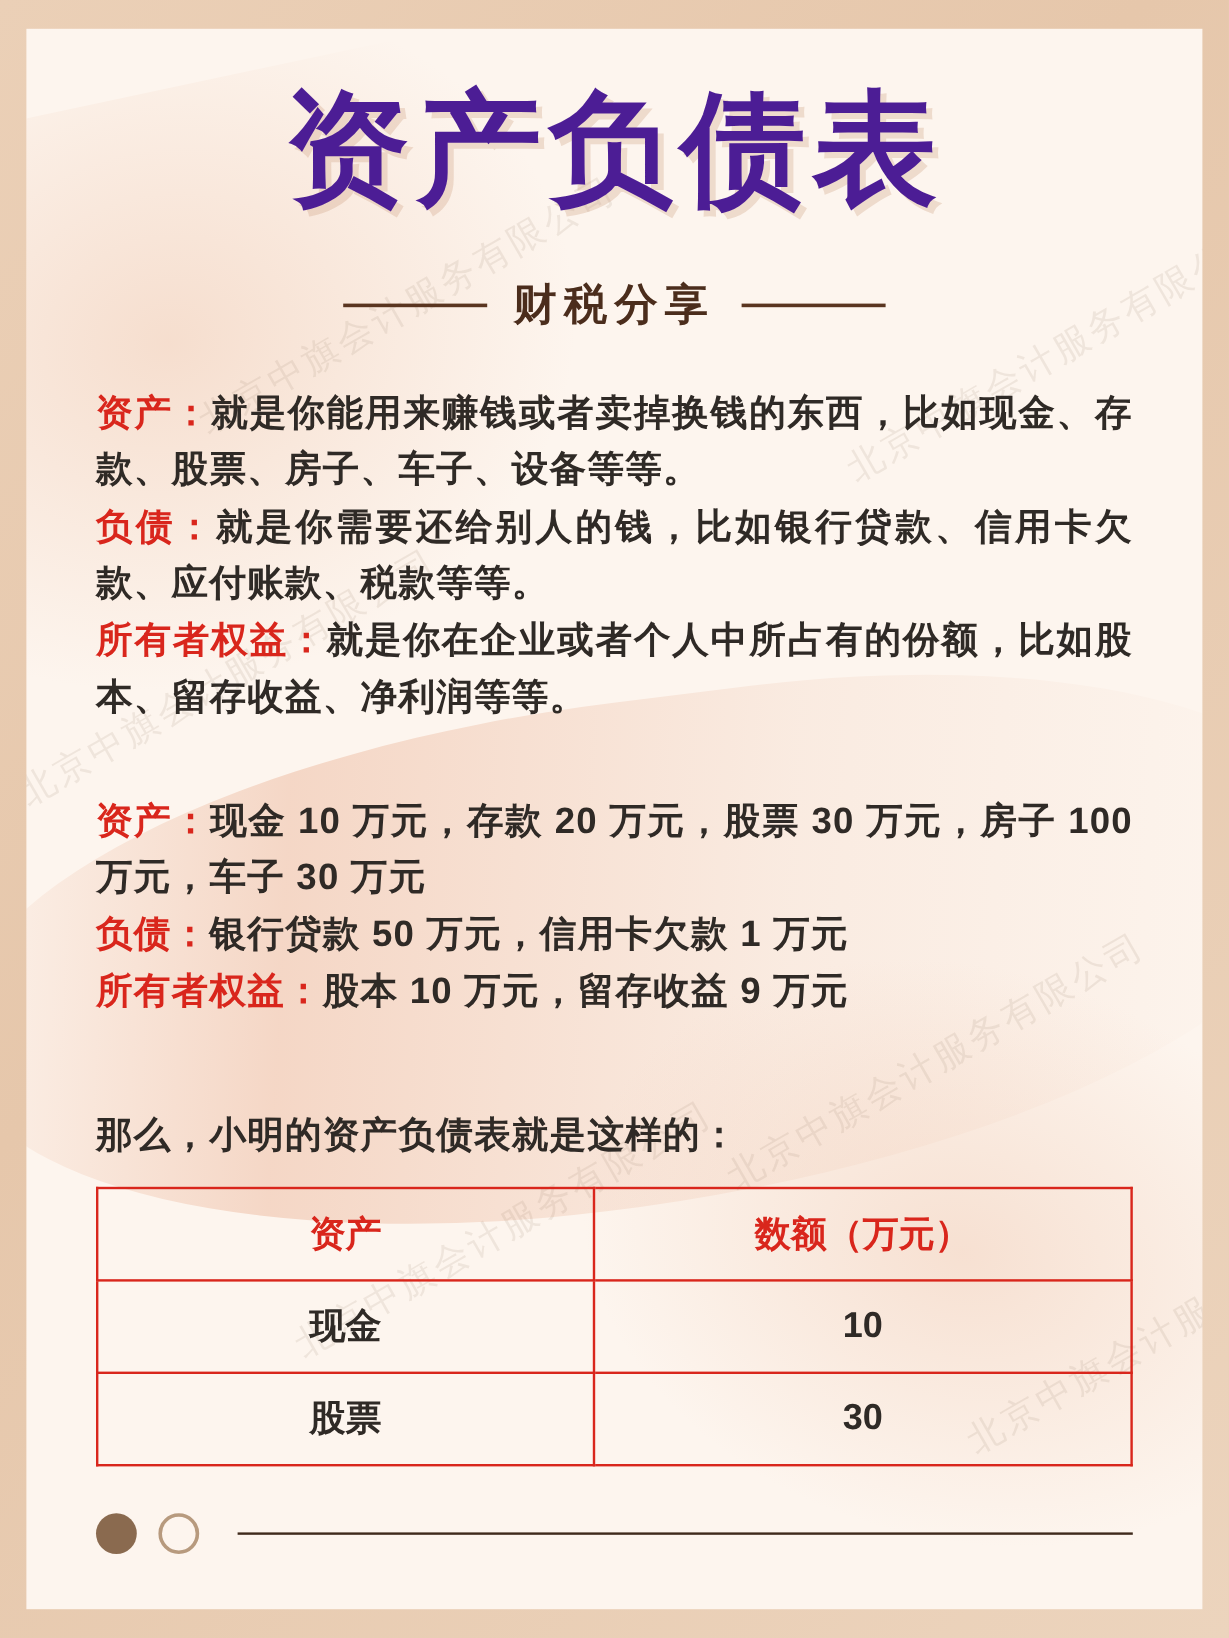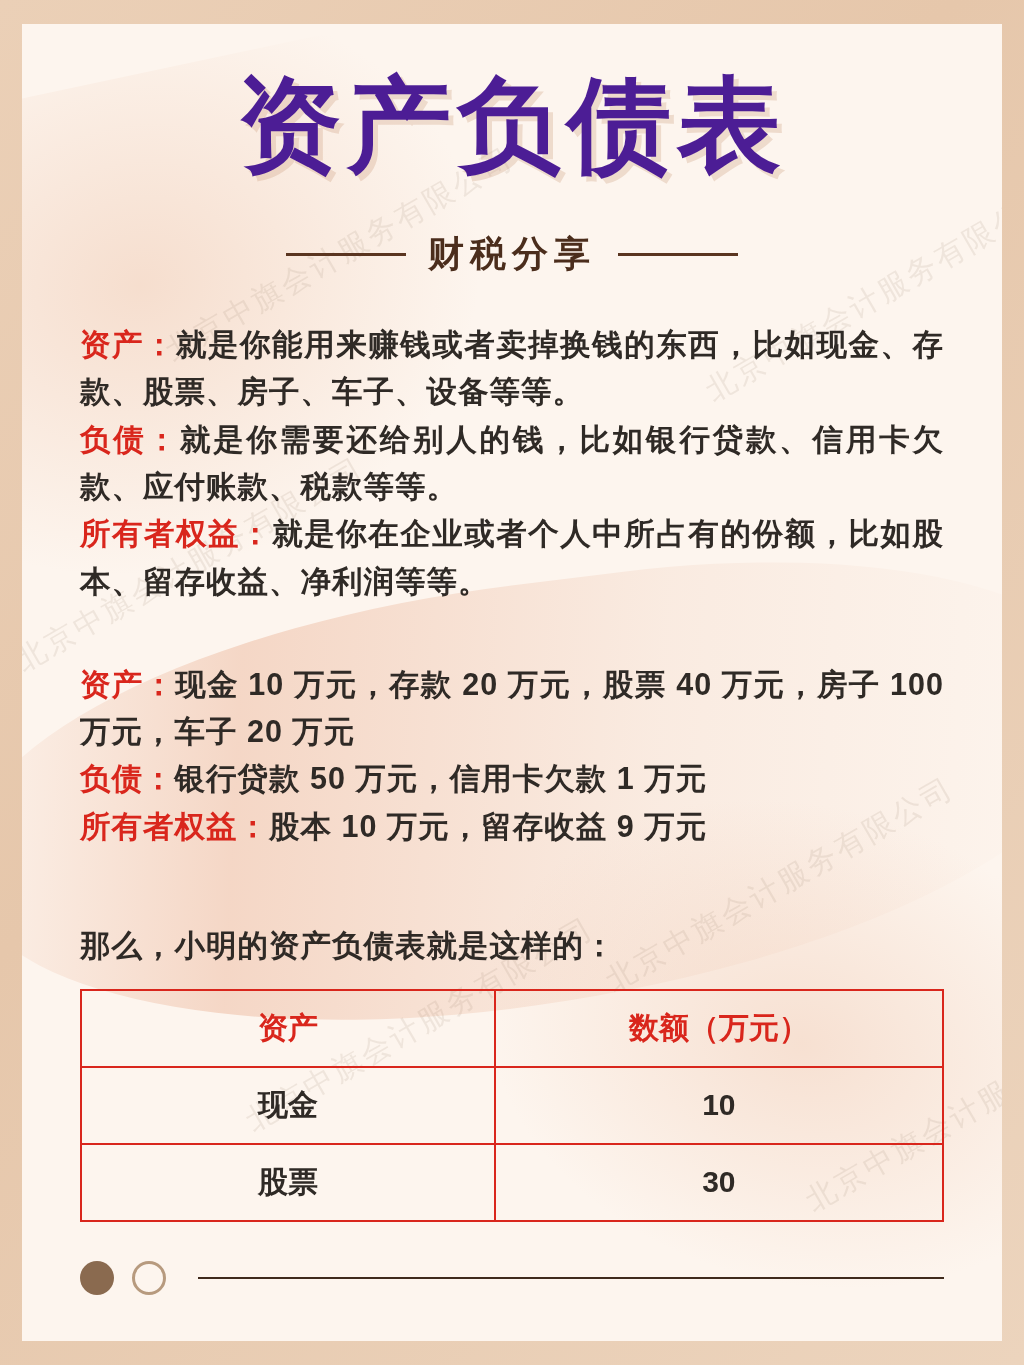--- a/index.html
+++ b/index.html
@@ -206,21 +206,21 @@
         <span class="sub-line"></span>
       </div>
 
       <div class="para">
         <p><span class="kw">资产：</span><span>就是你能用来赚钱或者卖掉换钱的东西，比如现金、存款、股票、房子、车子、设备等等。</span></p>
         <p><span class="kw">负债：</span><span>就是你需要还给别人的钱，比如银行贷款、信用卡欠款、应付账款、税款等等。</span></p>
         <p><span class="kw">所有者权益：</span><span>就是你在企业或者个人中所占有的份额，比如股本、留存收益、净利润等等。</span></p>
       </div>
 
       <div class="para block2">
-        <p><span class="kw">资产：</span><span>现金 10 万元，存款 20 万元，股票 40 万元，房子 100 万元，车子 20 万元</span></p>
+        <p><span class="kw">资产：</span><span>现金 10 万元，存款 20 万元，股票 30 万元，房子 100 万元，车子 30 万元</span></p>
         <p><span class="kw">负债：</span><span>银行贷款 50 万元，信用卡欠款 1 万元</span></p>
         <p><span class="kw">所有者权益：</span><span>股本 10 万元，留存收益 9 万元</span></p>
       </div>
 
       <div class="block3">
         <div class="lead">那么，小明的资产负债表就是这样的：</div>
 
         <table class="balance">
           <thead>
             <tr>

